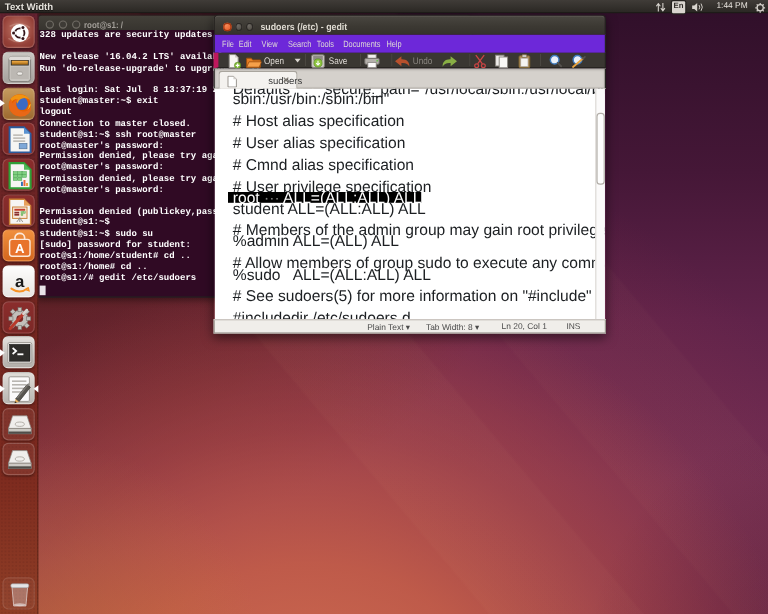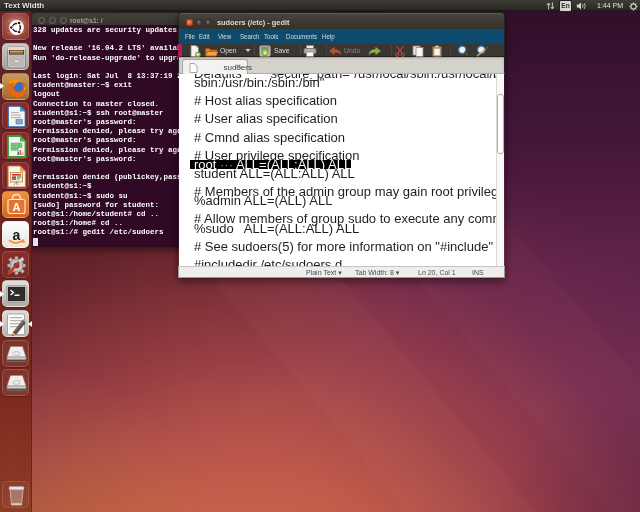--- a/index.html
+++ b/index.html
@@ -90,21 +90,21 @@
 #gedit .tbar {
   position:absolute; left:0; top:0; right:0; height:17px;
   background:linear-gradient(#4a4741 0%, #3c3933 55%, #34312c 100%);
   border-radius:4px 4px 0 0;
   border:1px solid #252220; border-bottom:none;
   box-shadow:inset 0 1px 0 rgba(255,255,255,0.09);
 }
 #gedit .ttitle { position:absolute; left:38px; top:4.5px; font-size:8px; font-weight:bold; color:#dfdbd2; transform:scaleX(0.92); transform-origin:0 0; }
 #gedit .menubar {
   position:absolute; left:0; top:17px; right:0; height:15px;
-  background:#0c4a6e;
+  background:#6d28d9;
   border-left:1px solid #252220; border-right:1px solid #252220;
   color:#dfdbd6; font-size:7.5px;
 }
 #gedit .menubar span { position:absolute; top:3px; transform:scaleX(0.82); transform-origin:0 0; }
 #gedit .toolbar {
   position:absolute; left:0; top:32px; right:0; height:13px;
   background:#3a3732;
   border-left:4px solid #be185d; border-right:1px solid #252220;
   border-bottom:1px solid #23211e;
 }

